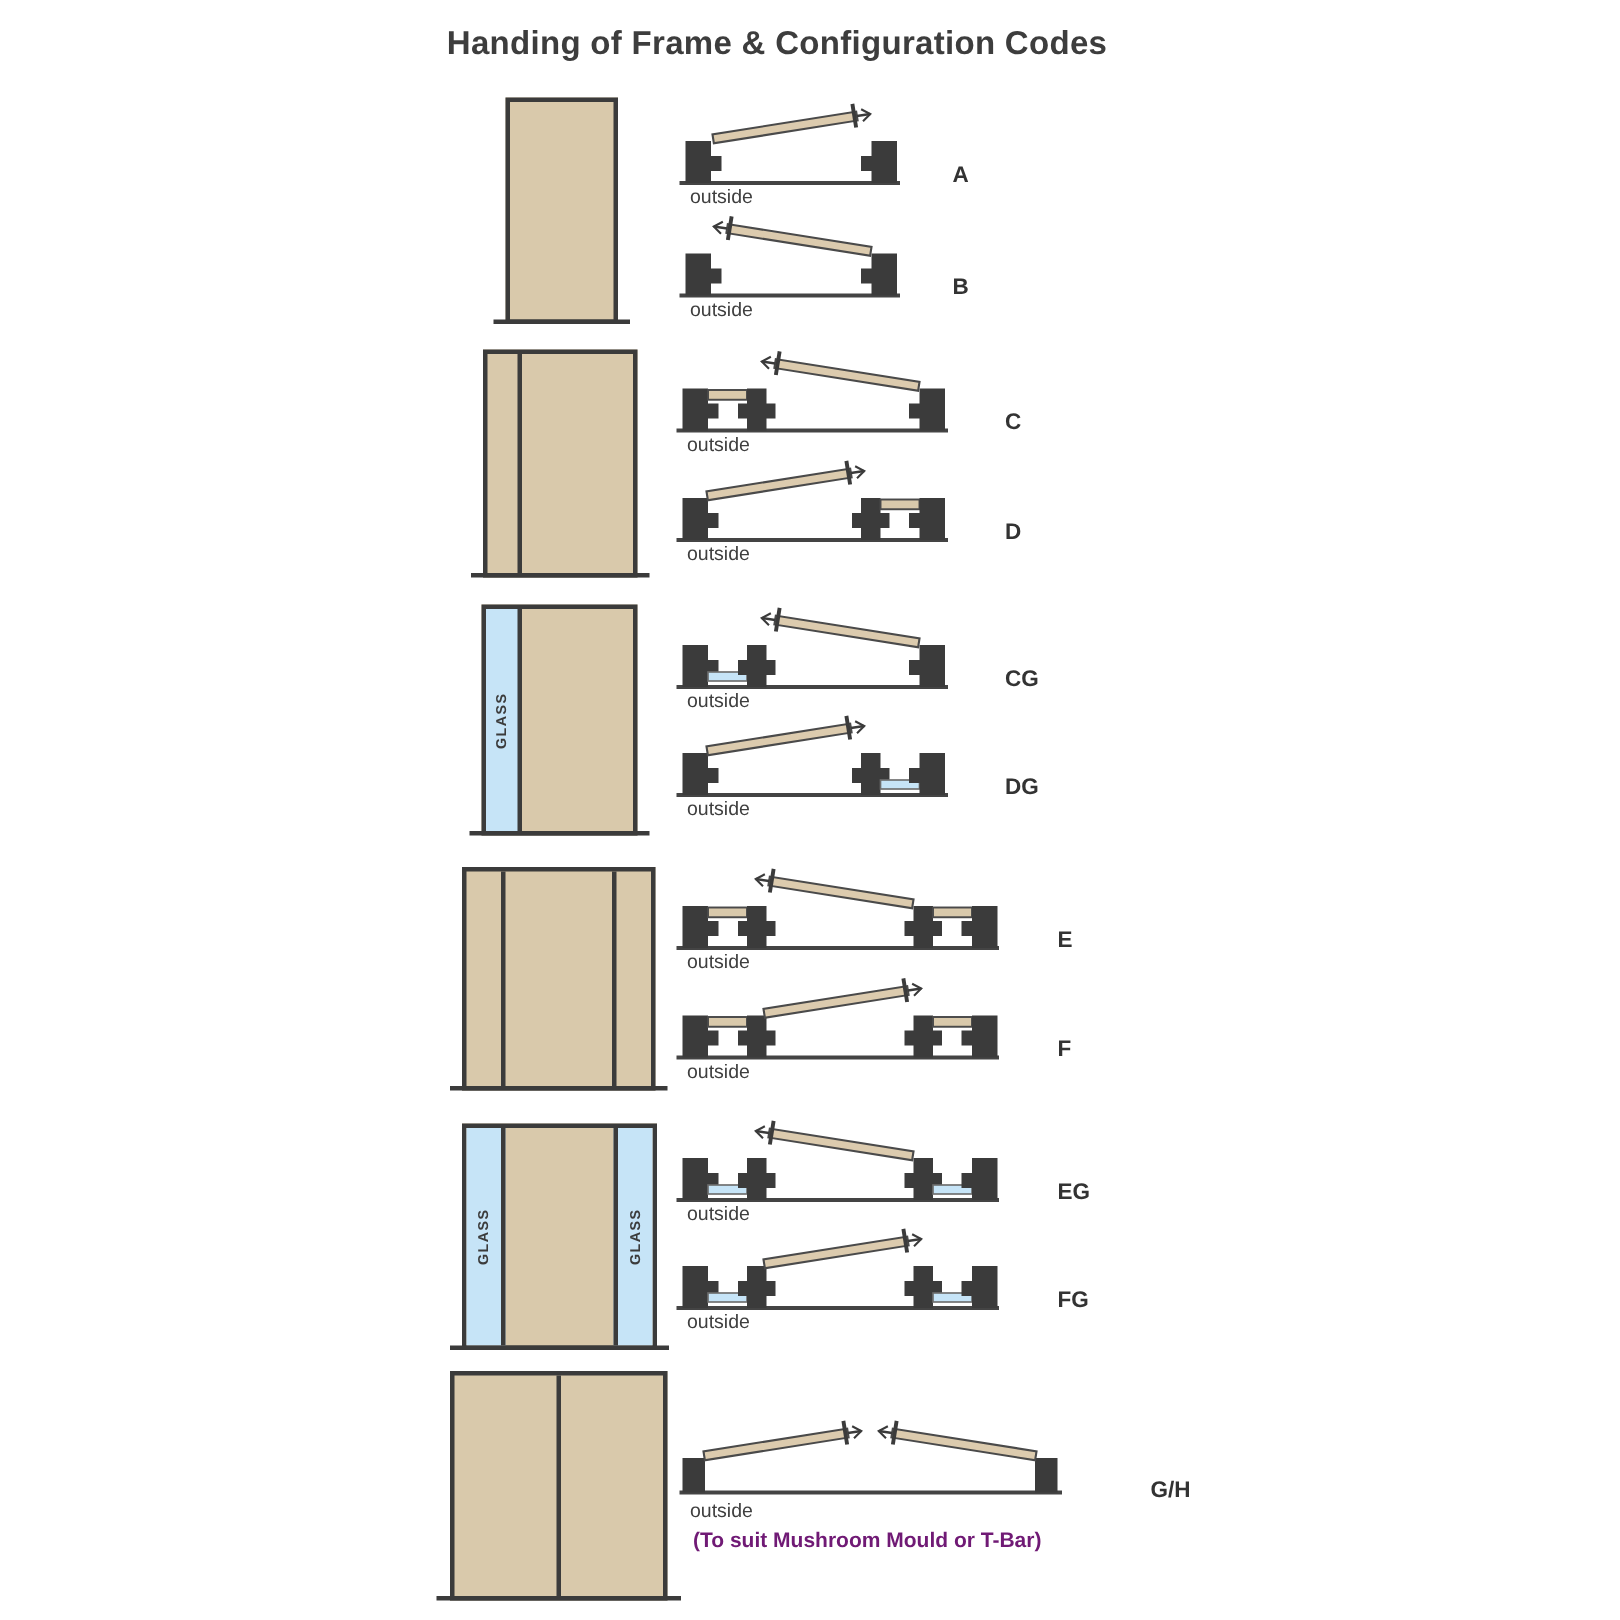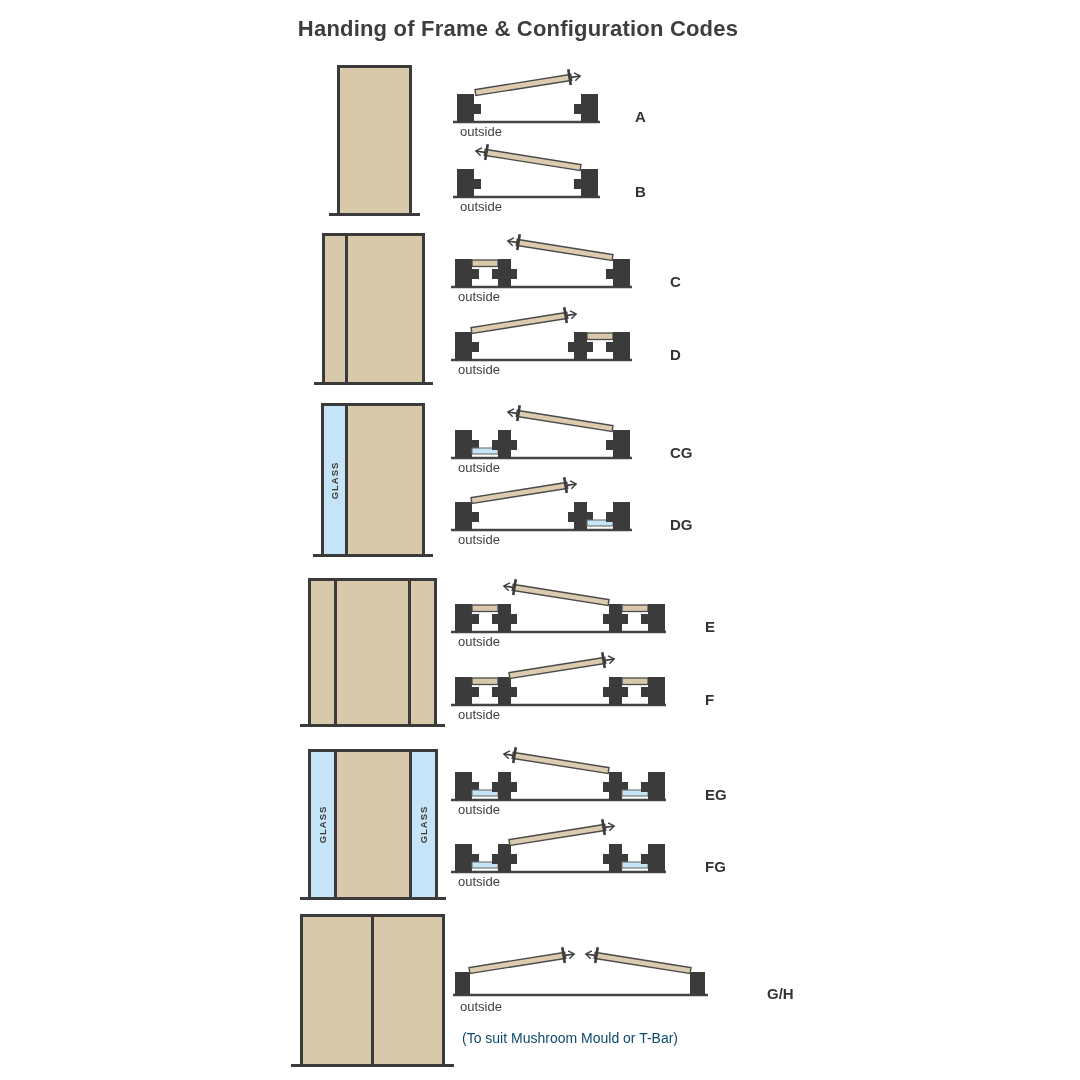--- a/index.html
+++ b/index.html
@@ -16,21 +16,21 @@
   .ep.glass{background:#c6e4f7;display:flex;align-items:center;justify-content:center;}
   .ep.leaf-l{border-right:3px solid #3b3b3b;}
   .glass-label{transform:rotate(-90deg);font-size:9.5px;font-weight:600;letter-spacing:1px;
                color:#3b3b3b;white-space:nowrap;}
   .base{position:absolute;height:3px;background:#3b3b3b;}
   
   .plan{position:absolute;display:flex;align-items:flex-end;}
   .plan .code{font-size:15px;font-weight:bold;color:#333333;margin-left:15px;padding-bottom:15px;
               white-space:nowrap;}
   .plan svg text{font-family:"Liberation Sans",sans-serif;font-size:13px;fill:#3f3f3f;}
-  .note{position:absolute;left:462px;top:1018px;font-size:14px;font-weight:normal;color:#0c4a6e;margin-top:12px;}
+  .note{position:absolute;left:462px;top:1018px;font-size:14px;font-weight:bold;color:#701a75;}
 </style>
 </head>
 <body>
 
 <div id="page">
 
   <div class="title">Handing of Frame &amp; Configuration Codes</div>
 
   <svg width="0" height="0" style="position:absolute" aria-hidden="true">
     <defs>

